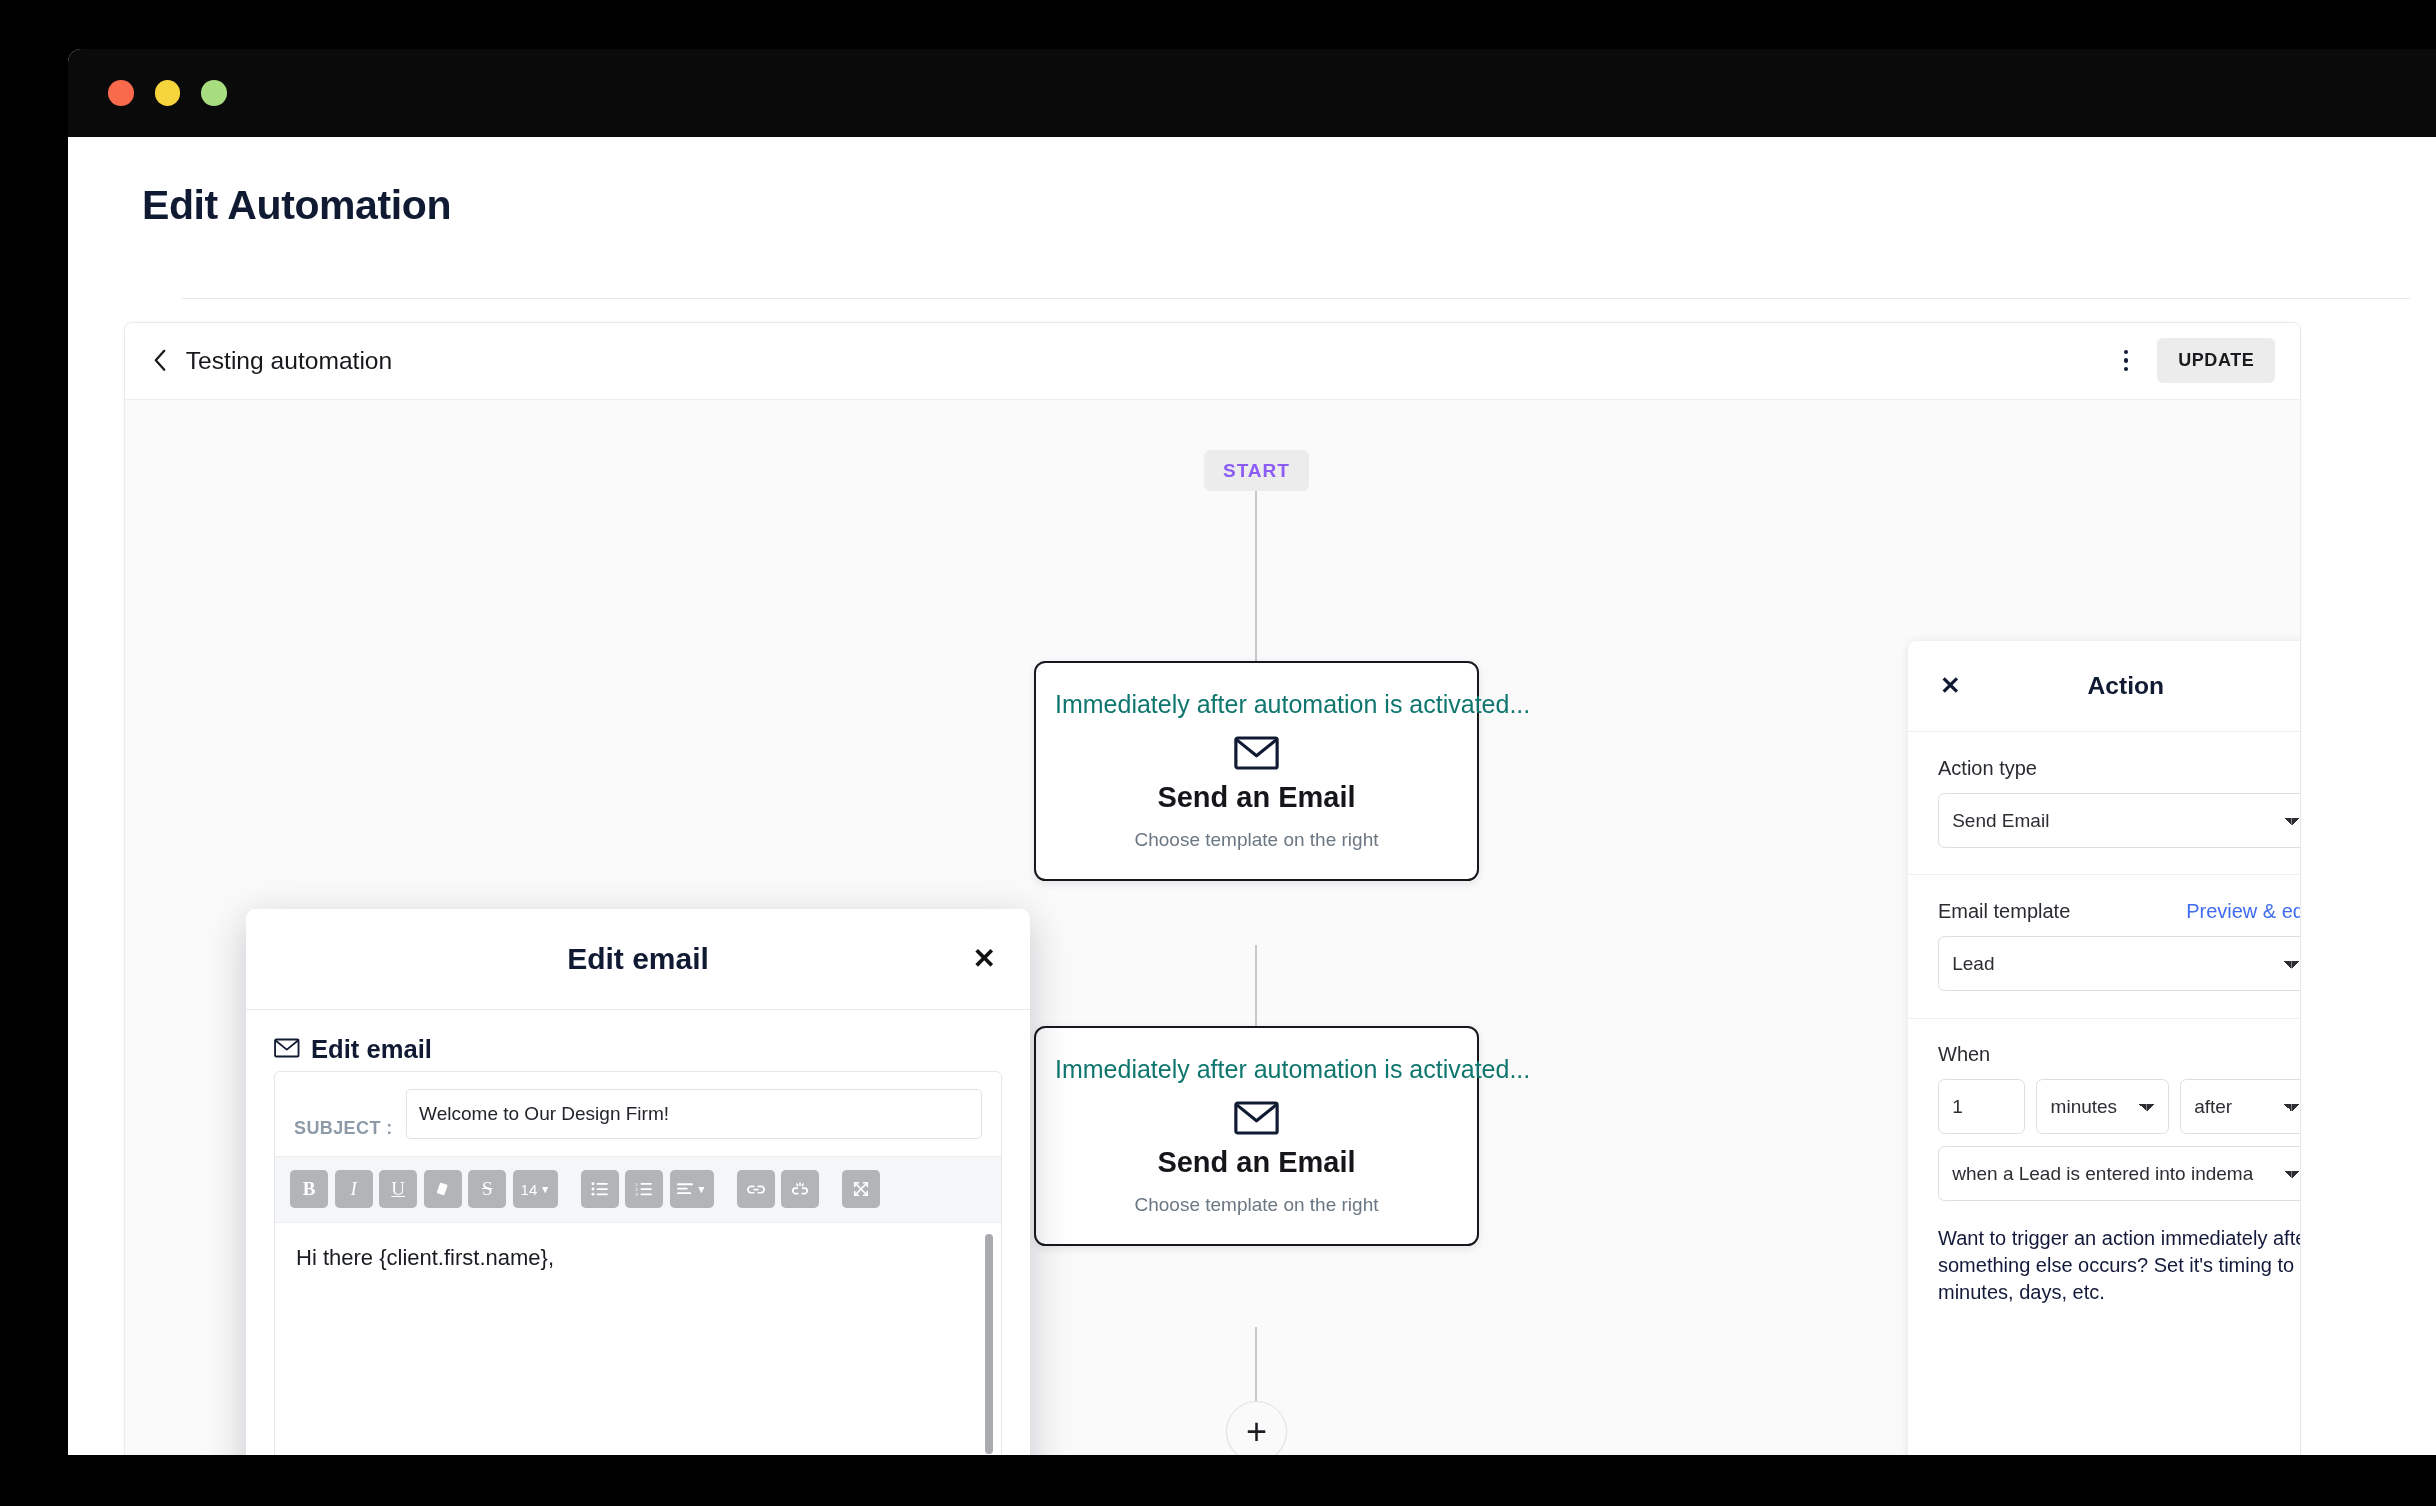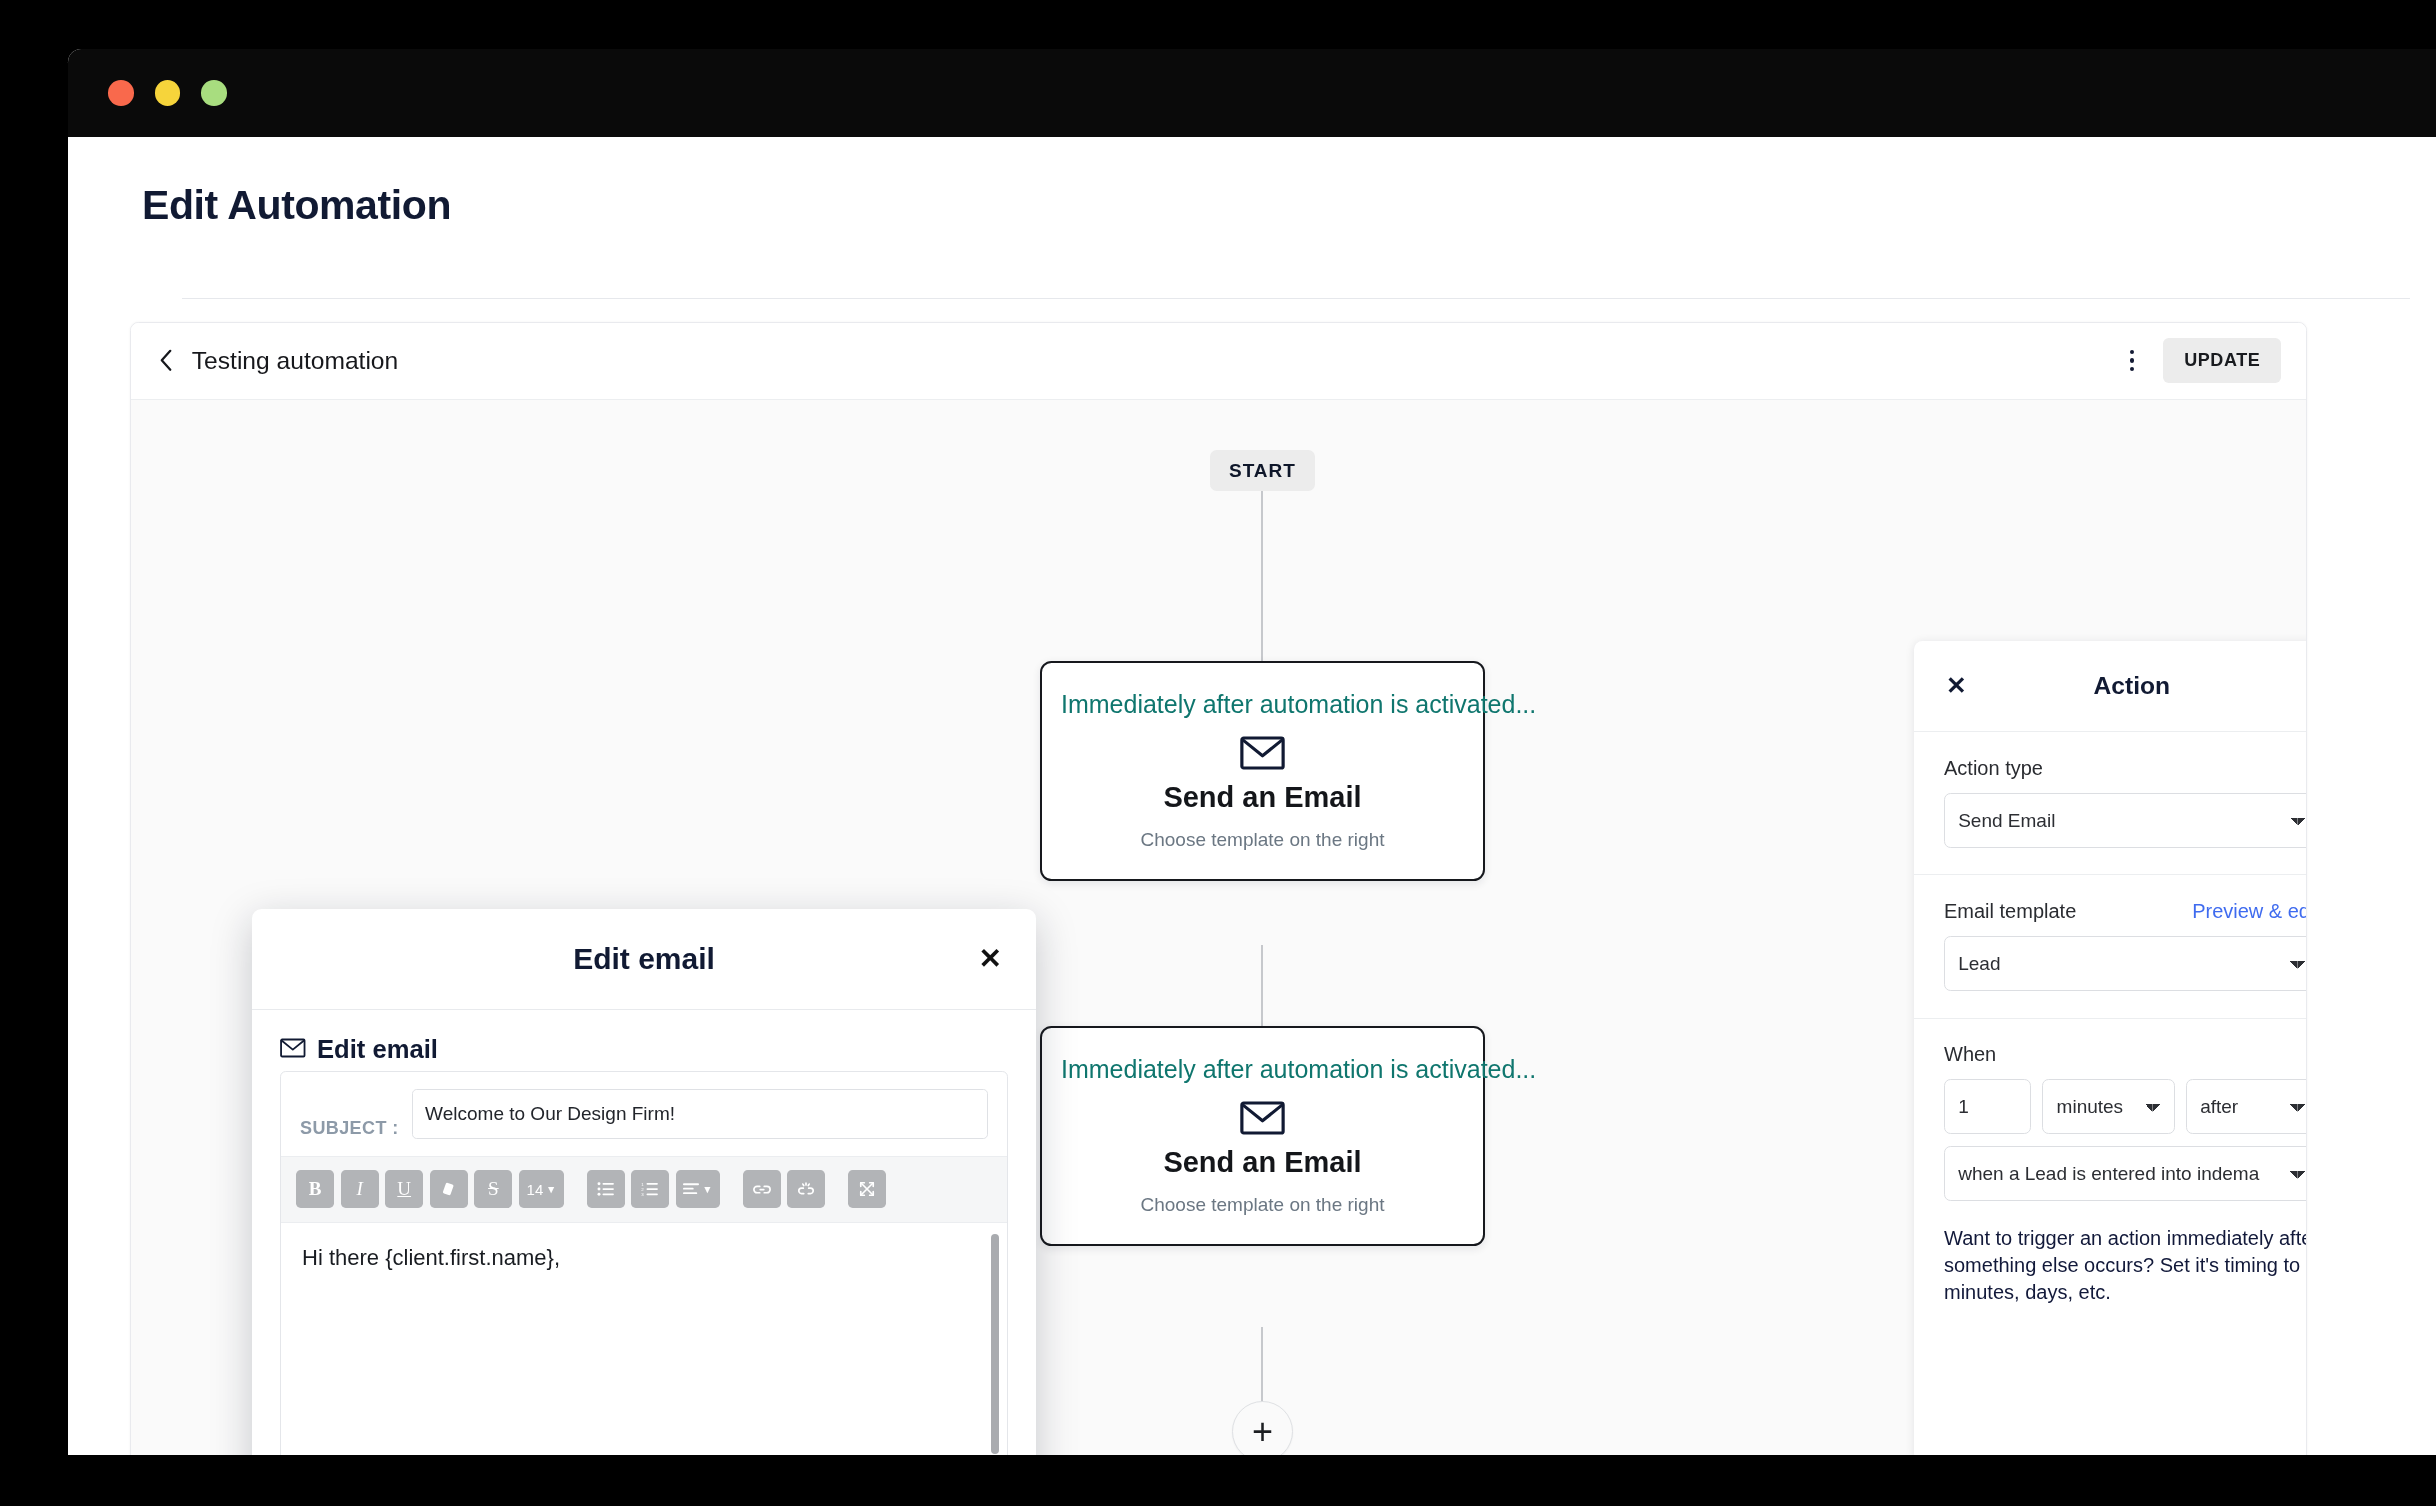--- a/index.html
+++ b/index.html
@@ -50,21 +50,21 @@
     position:absolute;
     left:114px; right:44px;
     top:161px;
     height:0.9px;
     background:#e6e8ec;
   }
 
   
   #card {
     position:absolute;
-    left:62px; top:185px;
+    left:56px; top:185px;
     width:2177px; height:1145px;
     background:#ffffff;
     border:0.9px solid #e9eaee;
     border-radius:8.5px;
     box-shadow:0 0.9px 2.8px rgba(16,24,40,.05);
     overflow:hidden;
   }
   #card-header {
     height:75px;
     display:flex; align-items:center;
@@ -111,21 +111,21 @@
     position:absolute;
     left:0; top:76px; right:0; bottom:0;
     background:#fafafa;
     border-top:0.9px solid #eceef0;
     overflow:hidden;
   }
   #start-pill {
     position:absolute;
     left:1079px; top:50px;
     background:#ececec;
-    color:#0f172a;
+    color:#8b5cf6;
     font-size:19px;
     font-weight:600;
     letter-spacing:1px;
     padding:9.5px 19px;
     border-radius:6.6px;
     cursor:pointer;
   }
   .connector {
     position:absolute;
     left:1130px;

